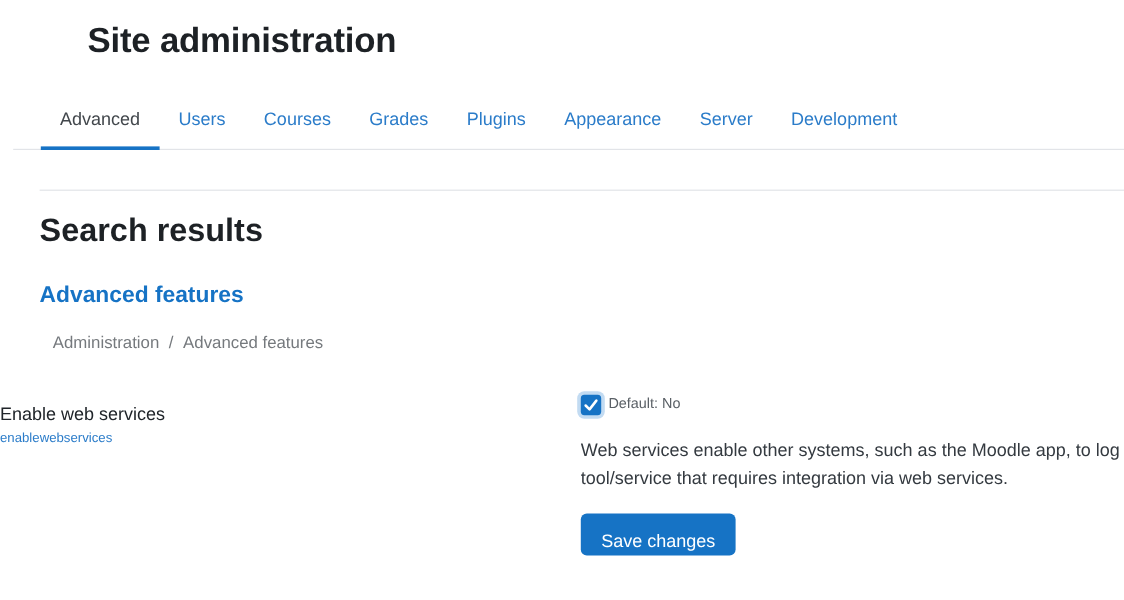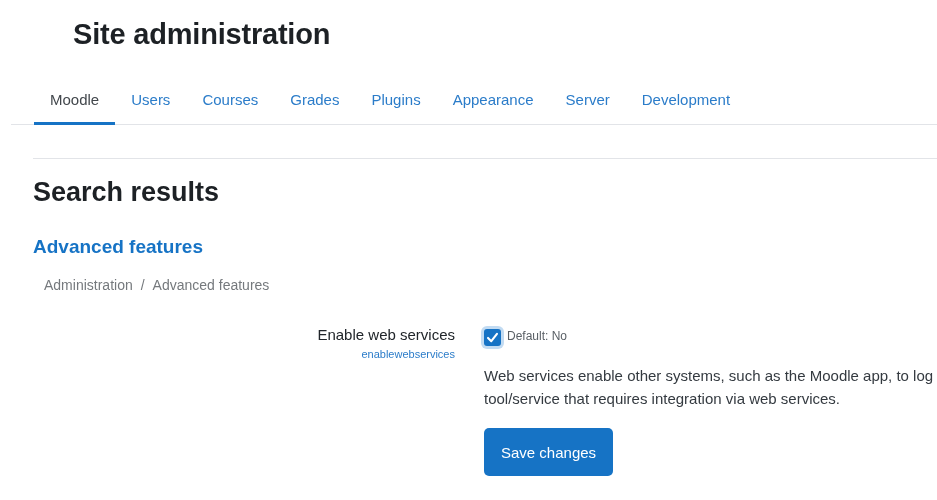--- a/index.html
+++ b/index.html
@@ -79,23 +79,22 @@
   .breadcrumb {
     position: absolute;
     left: 44px; top: 277px;
     font-size: 14px;
     color: var(--muted);
     white-space: nowrap;
   }
   .breadcrumb .sep { padding: 0 8px; }
   .label-col {
     position: absolute;
-    left: 0; top: 325px;
+    left: 0; top: 336px;
     width: 455px;
-    text-align: right;
   }
   .setting-label {
     font-size: 15px;
     color: #20252a;
     line-height: 19px;
     white-space: nowrap;
   }
   .setting-name {
     font-size: 11px;
     color: var(--link);
@@ -130,38 +129,38 @@
     height: 46px;
     overflow: hidden;
     font-size: 15px;
     line-height: 23px;
     color: #343a40;
   }
   .description div { white-space: nowrap; }
   .save-button {
     position: absolute;
     left: 484px; top: 428px;
-    height: 48px;
+    height: 35px;
     padding: 15px 17px;
     background: var(--accent);
     color: #ffffff;
     font-size: 15px;
     font-family: "Liberation Sans", "DejaVu Sans", sans-serif;
     border: none;
     border-radius: 5px;
     cursor: pointer;
   }
 </style>
 </head>
 <body>
 
 <h1 class="page-title">Site administration</h1>
 
 <nav class="tabbar">
-    <a class="tab active">Moodle</a>
+    <a class="tab active">Advanced</a>
     <a class="tab">Users</a>
     <a class="tab">Courses</a>
     <a class="tab">Grades</a>
     <a class="tab">Plugins</a>
     <a class="tab">Appearance</a>
     <a class="tab">Server</a>
     <a class="tab">Development</a>
   </nav>
 
 <hr class="section-divider">

